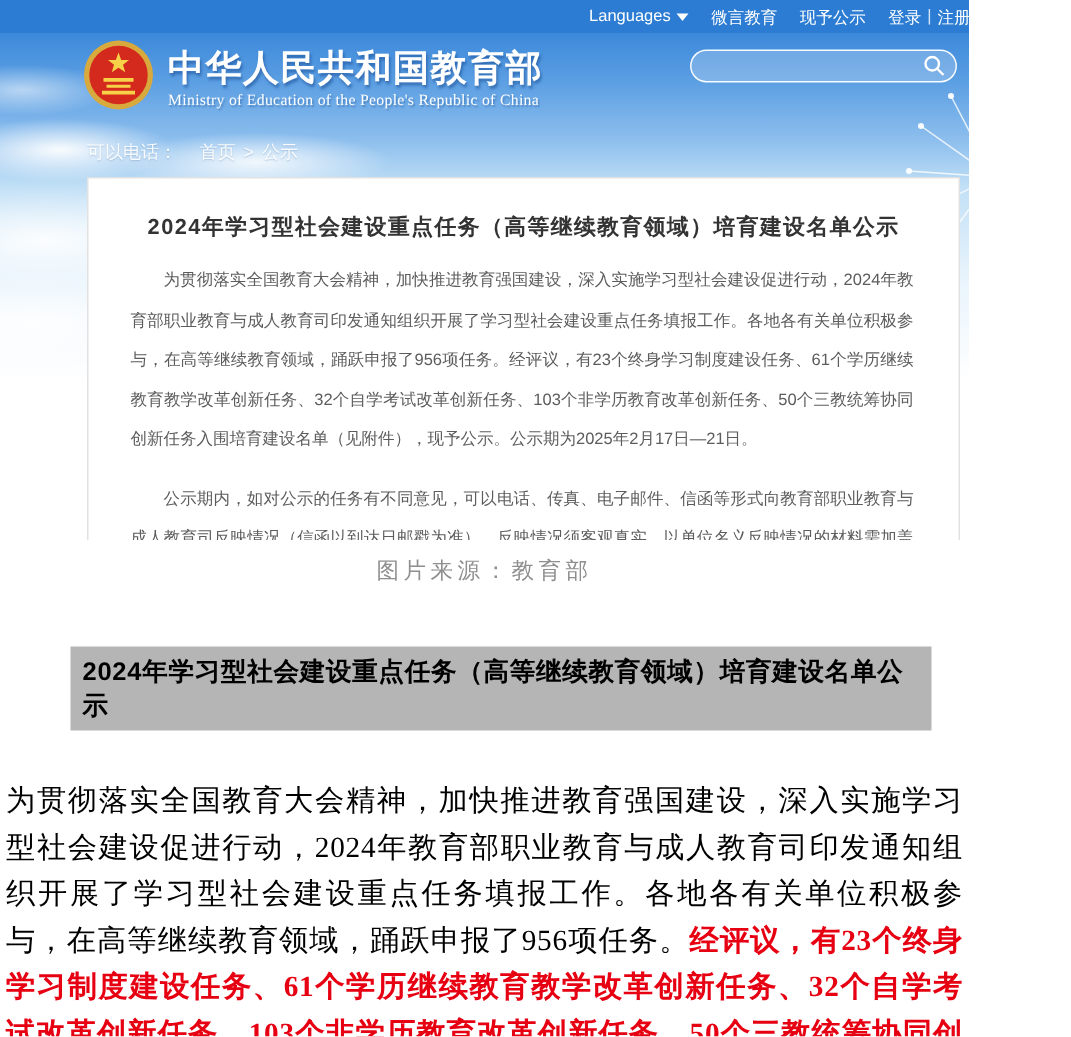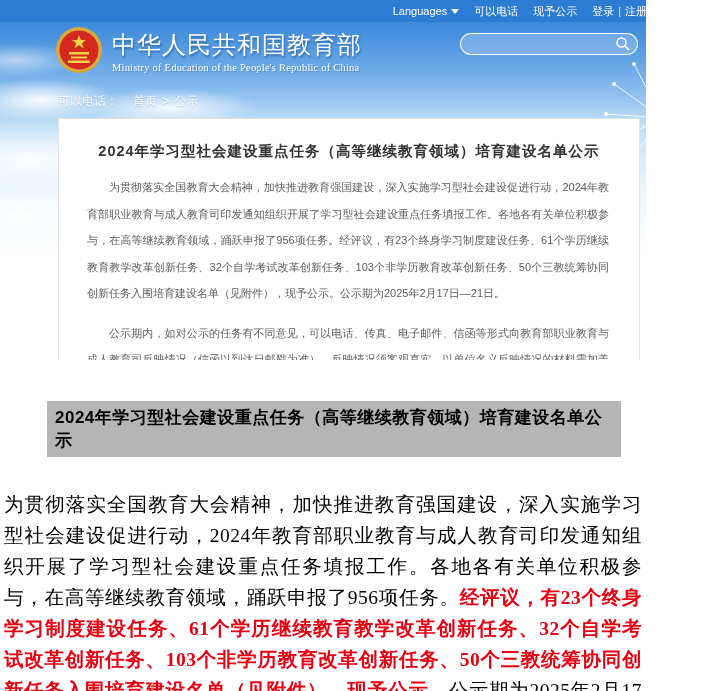--- a/index.html
+++ b/index.html
@@ -22,21 +22,21 @@
     display:flex; align-items:center; justify-content:flex-end;
     padding-right:67px; gap:15px; color:#fff; font-size:11px;
   }
   .topbar .tlink { cursor:pointer; white-space:nowrap; display:inline-flex; align-items:center; gap:4px; }
   .caret { width:0; height:0; border-left:4px solid transparent; border-right:4px solid transparent; border-top:5px solid #fff; display:inline-block; }
   .tsep { opacity:.8; }
 
   .banner { position:relative; z-index:2; height:96px; }
   .emblem { position:absolute; left:55px; top:4px; width:48px; height:48px; }
   .title-group { position:absolute; left:112px; top:7px; color:#fff; }
-  .site-title { font-size:24px; font-weight:normal; letter-spacing:1px; text-shadow:1px 2px 2px rgba(20,70,140,.55); }
+  .site-title { font-size:24px; font-weight:bold; letter-spacing:1px; text-shadow:1px 2px 2px rgba(20,70,140,.55); }
   .site-sub { font-size:10.5px; margin-top:1px; letter-spacing:.2px; text-shadow:1px 1px 1px rgba(20,70,140,.4);font-family:Liberation Serif, serif; }
   .search {
     position:absolute; left:460px; top:11px; width:178px; height:22px;
     border:1px solid rgba(255,255,255,.95); border-radius:11px;
     background:rgba(255,255,255,.22); display:flex; align-items:center; justify-content:flex-end; padding-right:6px;
   }
   .breadcrumb { position:absolute; left:58px; bottom:8px; font-size:12px; color:rgba(255,255,255,.92); text-shadow:0 1px 1px rgba(90,130,170,.35); }
   .breadcrumb span { margin-right:2px; }
   .bc-home { cursor:pointer;margin-left:13px; }
 
@@ -67,21 +67,21 @@
 
 <div class="page">
 
   <div class="shot">
 
     <div class="topbar">
       <span class="tlink">
         <span>Languages</span>
         <span class="caret"></span>
       </span>
-      <span class="tlink">可以电话</span>
+      <span class="tlink">微言教育</span>
       <span class="tlink">现予公示</span>
       <span class="tlink">
         <span>登录</span>
         <span class="tsep">|</span>
         <span>注册</span>
       </span>
     </div>
 
     <div class="banner">
       <svg class="emblem" viewBox="0 0 48 48">
@@ -143,20 +143,21 @@
       <path d="M62 78 C 70 105, 58 130, 70 168" stroke="#a3b29a" stroke-width="3.5" fill="none"></path>
     </svg>
 
     <div class="card">
       <div class="card-title">2024年学习型社会建设重点任务（高等继续教育领域）培育建设名单公示</div>
       <p class="p1">为贯彻落实全国教育大会精神，加快推进教育强国建设，深入实施学习型社会建设促进行动，2024年教育部职业教育与成人教育司印发通知组织开展了学习型社会建设重点任务填报工作。各地各有关单位积极参与，在高等继续教育领域，踊跃申报了956项任务。经评议，有23个终身学习制度建设任务、61个学历继续教育教学改革创新任务、32个自学考试改革创新任务、103个非学历教育改革创新任务、50个三教统筹协同创新任务入围培育建设名单（见附件），现予公示。公示期为2025年2月17日—21日。</p>
       <p class="p2">公示期内，如对公示的任务有不同意见，可以电话、传真、电子邮件、信函等形式向教育部职业教育与成人教育司反映情况（信函以到达日邮戳为准）。反映情况须客观真实，以单位名义反映情况的材料需加盖单位公章，以个人名义反映情况的材料应署实名并提供有效联系方式。</p>
     </div>
   </div>
 
+  <div class="caption">图片来源：教育部</div>
 
   <div class="hl-bar">2024年学习型社会建设重点任务（高等继续教育领域）培育建设名单公示</div>
 
   <div class="body-text">
     <span>为贯彻落实全国教育大会精神，加快推进教育强国建设，深入实施学习型社会建设促进行动，2024年教育部职业教育与成人教育司印发通知组织开展了学习型社会建设重点任务填报工作。各地各有关单位积极参与，在高等继续教育领域，踊跃申报了956项任务。</span><span class="red">经评议，有23个终身学习制度建设任务、61个学历继续教育教学改革创新任务、32个自学考试改革创新任务、103个非学历教育改革创新任务、50个三教统筹协同创新任务入围培育建设名单（见附件），现予公示。</span><span>公示期为2025年2月17日—21日。</span>
   </div>
 
 </div>
 
 </body></html>

